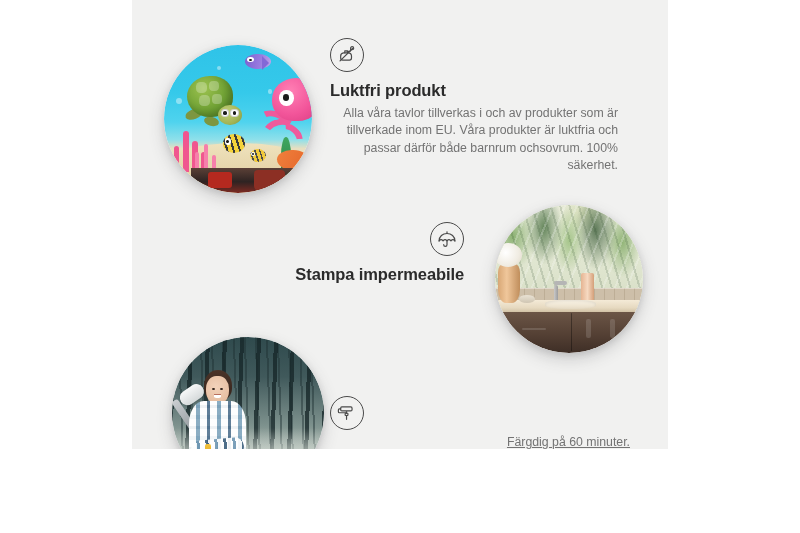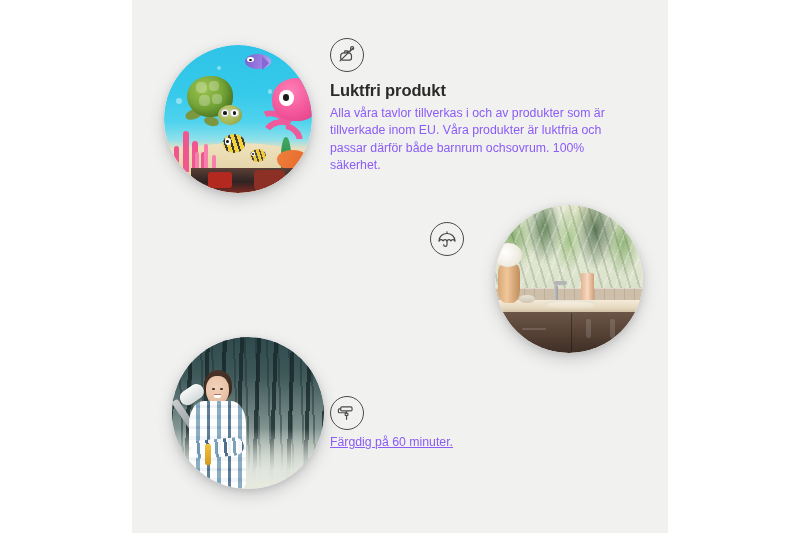--- a/index.html
+++ b/index.html
@@ -22,21 +22,21 @@
     width: 800px;
     height: 533px;
     background: #ffffff;
   }
 
   .panel {
     position: absolute;
     left: 132px;
     top: 0;
     width: 536px;
-    height: 533px;
+    height: 449px;
     background: #f1f1f0;
     overflow: hidden;
   }
 
   
   .feature {
     position: absolute;
   }
 
   
@@ -76,21 +76,22 @@
     font-size: 16.5px;
     font-weight: bold;
     color: #2b2b2b;
     letter-spacing: -0.1px;
     white-space: nowrap;
   }
 
   .f-desc {
     font-size: 12.3px;
     line-height: 1.42;
-    color: #8b5cf6;
+    color: #737373;
+    text-align: right;
   }
 
   
   #feature-odour .photo     { left: 32px;  top: 45px;  width: 148px; height: 148px; }
   #feature-odour .textblock { left: 198px; top: 38px;  width: 300px; }
   #feature-odour .f-title   { margin-top: 9px; }
   #feature-odour .f-desc    { margin-top: 5px; width: 288px; }
 
   #feature-waterproof .photo     { left: 363px; top: 205px; width: 148px; height: 148px; }
   #feature-waterproof .textblock { left: 50px;  top: 222px; width: 282px; }
@@ -543,20 +544,21 @@
 
       <div class="textblock right">
         <div class="badge">
           <svg width="22" height="22" viewBox="0 0 24 24" fill="none" stroke="#4a4a4a" stroke-width="1.3" stroke-linecap="round" stroke-linejoin="round">
             <path d="M3.4 14.1c0-4.9 3.85-8.1 8.6-8.1s8.6 3.2 8.6 8.1"></path>
             <path d="M3.4 14.1c1.45-1.8 2.85-1.8 4.3 0 1.45-1.8 2.85-1.8 4.3 0 1.45-1.8 2.85-1.8 4.3 0 1.45-1.8 2.85-1.8 4.3 0"></path>
             <path d="M12 6V4.2"></path>
             <path d="M12 14.1v4.1a1.8 1.8 0 0 1-3.6 0"></path>
           </svg>
         </div>
+        <div class="f-title">Stampa impermeabile</div>
       </div>
     </div>
 
     <div class="feature" id="feature-mounting">
 
       <div class="photo">
         <div class="photo-inner">
           <div class="forest">
             <div class="forest-bg"></div>
             <div class="forest-mist"></div>

